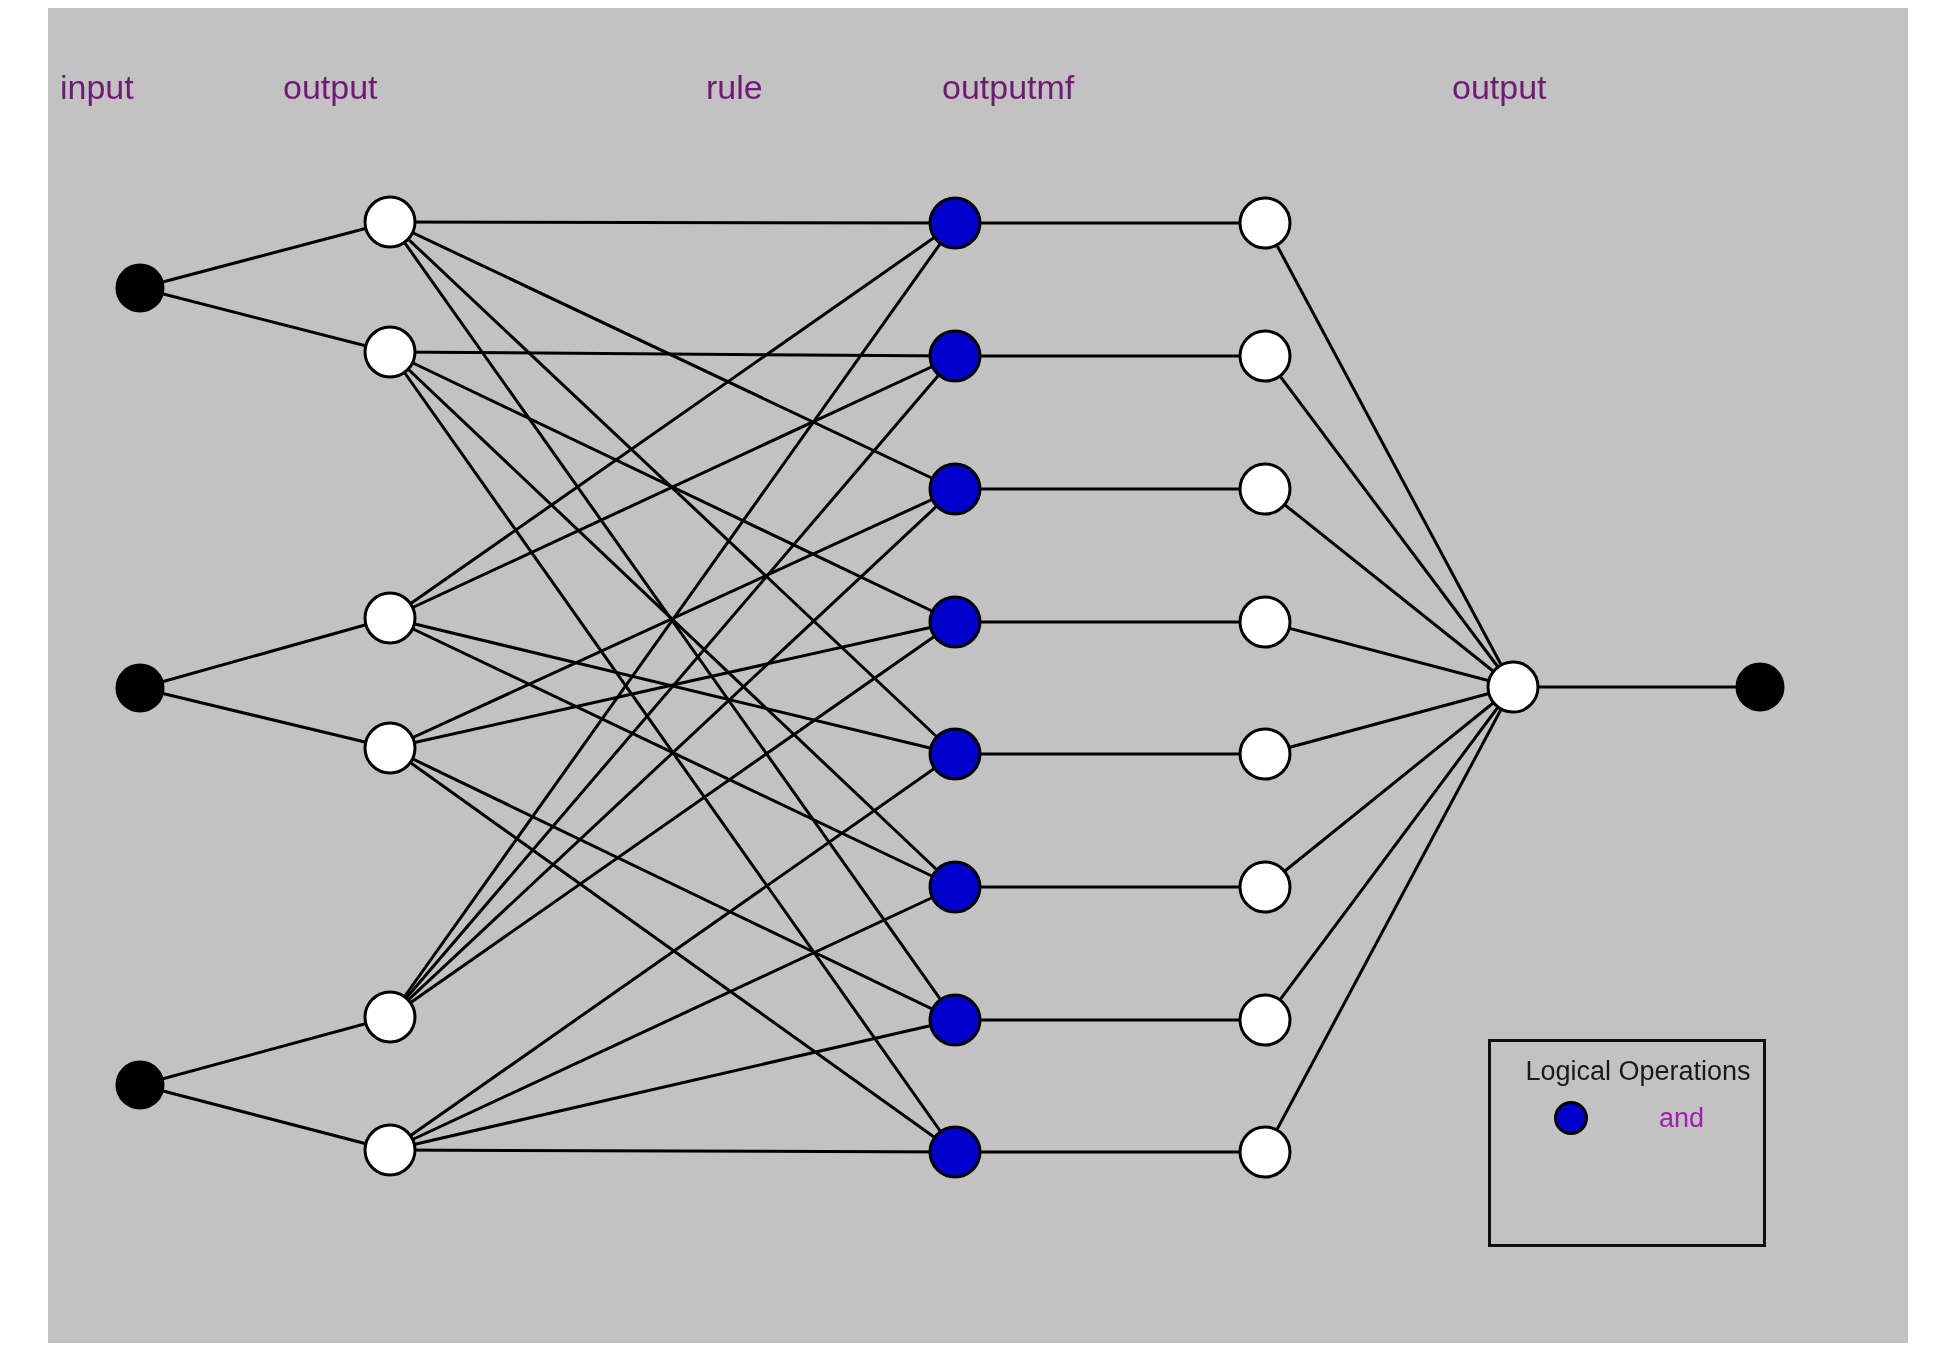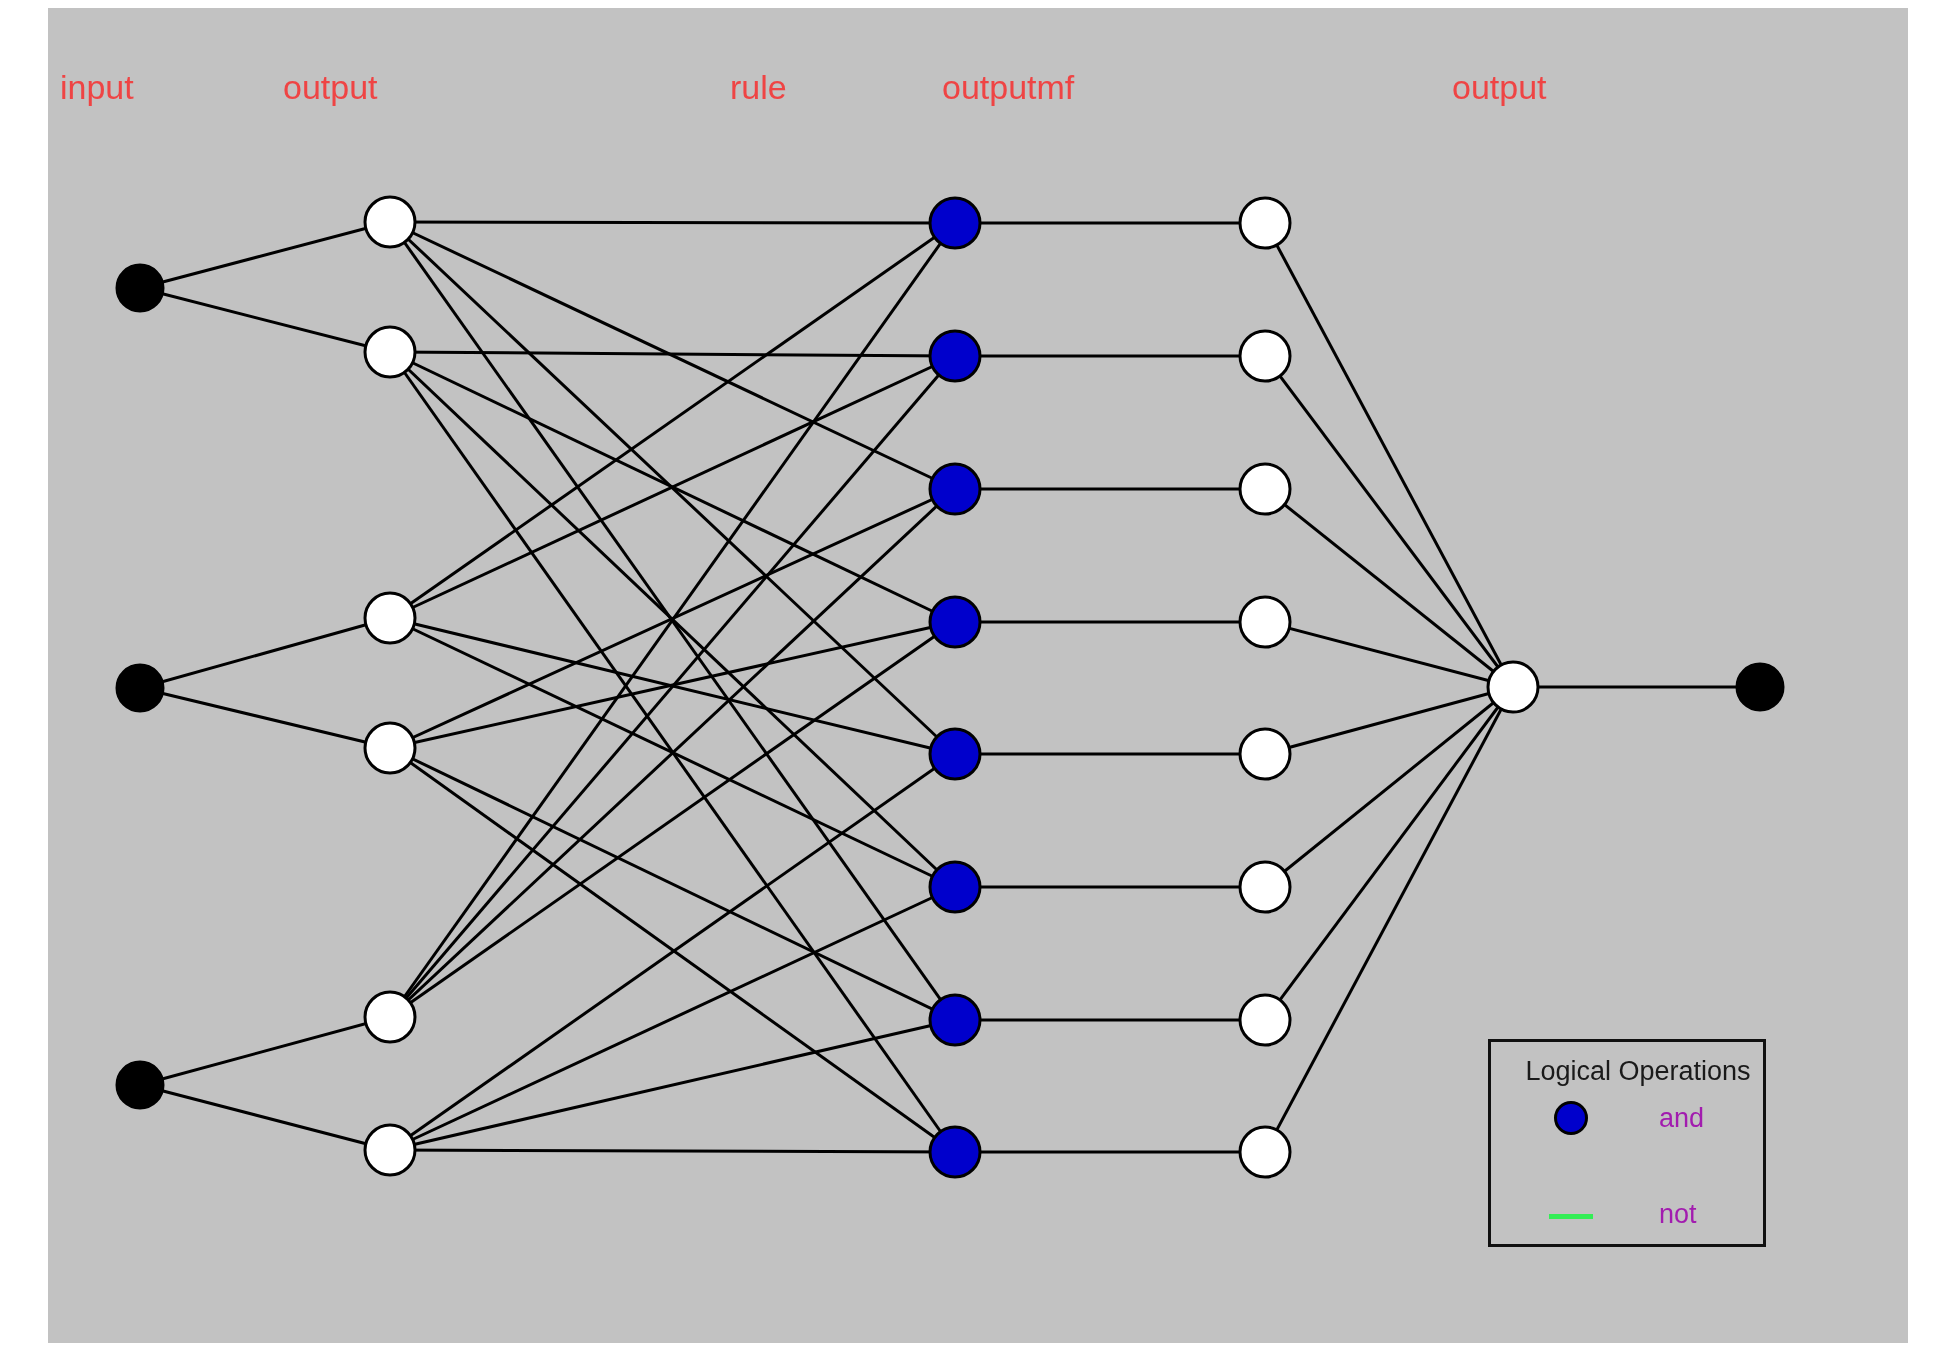--- a/index.html
+++ b/index.html
@@ -29,21 +29,21 @@
     left: 0;
     top: 0;
     width: 1955px;
     height: 1362px;
     display: block;
   }
   .col-label {
     position: absolute;
     font-family: "Liberation Sans", sans-serif;
     font-size: 34px;
-    color: #ef4444;
+    color: #701a75;
     white-space: nowrap;
     letter-spacing: 0px;
   }
   .legend-box {
     position: absolute;
     left: 1488px;
     top: 1039px;
     width: 278px;
     height: 208px;
     border: 3px solid #101010;
@@ -178,35 +178,29 @@
         <circle cx="1265" cy="887" r="25" fill="#ffffff" stroke="#000000" stroke-width="3"></circle>
         <circle cx="1265" cy="1020" r="25" fill="#ffffff" stroke="#000000" stroke-width="3"></circle>
         <circle cx="1265" cy="1152" r="25" fill="#ffffff" stroke="#000000" stroke-width="3"></circle>
         <circle cx="1513" cy="687" r="25" fill="#ffffff" stroke="#000000" stroke-width="3"></circle>
         <circle cx="1760" cy="687" r="23" fill="#000000" stroke="#000000" stroke-width="3"></circle>
       </g>
   </svg>
 
   <div class="col-label" id="lab-0" style="left: 60px; top: 68px;">input</div>
   <div class="col-label" id="lab-1" style="left: 283px; top: 68px;">output</div>
-  <div class="col-label" id="lab-2" style="left: 730px; top: 68px;">rule</div>
+  <div class="col-label" id="lab-2" style="left: 706px; top: 68px;">rule</div>
   <div class="col-label" id="lab-3" style="left: 942px; top: 68px;">outputmf</div>
   <div class="col-label" id="lab-4" style="left: 1452px; top: 68px; text-align: right;">output</div>
 
   <div class="legend-box">
     <div class="legend-title">Logical Operations</div>
 
     <div class="legend-row" id="legend-row-0" style="top:56px">
       <div class="sym">
         <div class="dot" id="sw-0" style="background: rgb(0, 0, 204);"></div>
       </div>
       <div class="lbl">and</div>
     </div>
 
 
-    <div class="legend-row" id="legend-row-2" style="top:152px">
-      <div class="sym">
-        <div class="greenline" id="sw-2" style="background: rgb(51, 238, 85);"></div>
-      </div>
-      <div class="lbl">not</div>
-    </div>
   </div>
 </div>
 
 </body></html>

